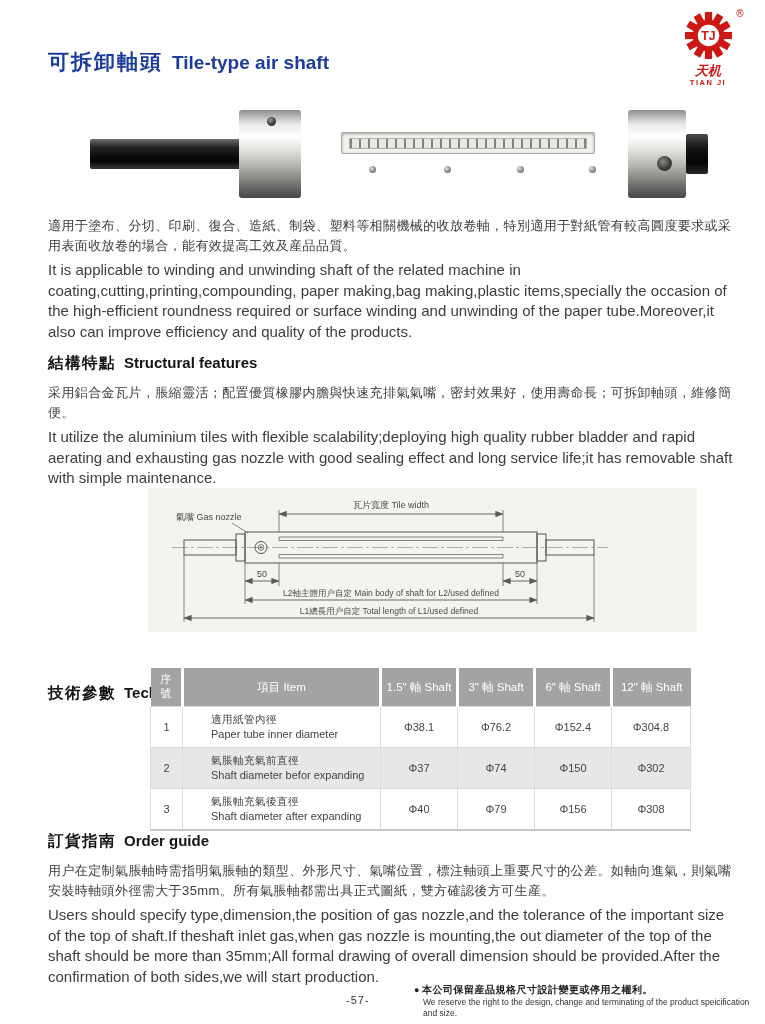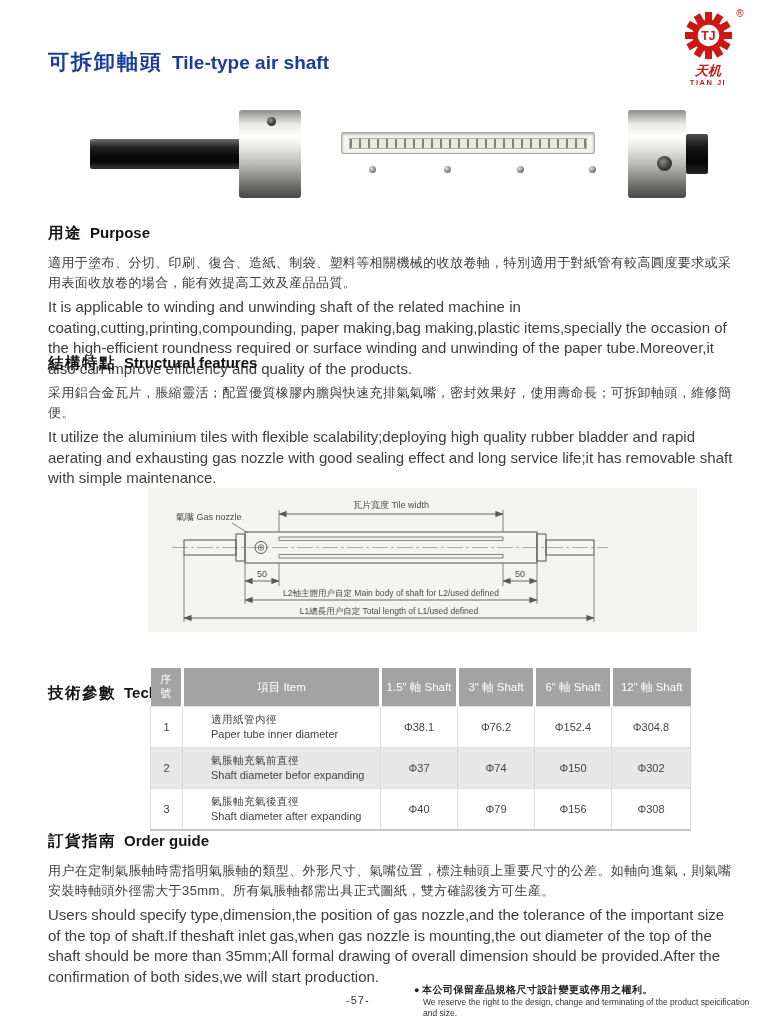--- a/index.html
+++ b/index.html
@@ -149,23 +149,20 @@
       <div class="screw" style="left:70px"></div>
       <div class="screw" style="left:145px"></div>
       <div class="screw" style="left:218px"></div>
       <div class="screw" style="left:290px"></div>
     </div>
     <div class="collar-right chrome"></div>
     <div class="stub"></div>
   </div>
 
   <div class="section" style="top:216px">
-    <h2 class="sec-head">
-      <span class="h-zh">用途</span><span class="h-en">Purpose</span>
-    </h2>
     <p class="body-zh">適用于塗布、分切、印刷、復合、造紙、制袋、塑料等相關機械的收放卷軸，特別適用于對紙管有較高圓度要求或采用表面收放卷的場合，能有效提高工效及産品品質。</p>
     <p class="body-en">It is applicable to winding and unwinding shaft of the related machine in coating,cutting,printing,compounding, paper making,bag making,plastic items,specially the occasion of the high-efficient roundness required or surface winding and unwinding of the paper tube.Moreover,it also can improve efficiency and quality of the products.</p>
   </div>
 
   <div class="section" style="top:346px">
     <h2 class="sec-head">
       <span class="h-zh">結構特點</span><span class="h-en">Structural features</span>
     </h2>
     <p class="body-zh">采用鋁合金瓦片，脹縮靈活；配置優質橡膠内膽與快速充排氣氣嘴，密封效果好，使用壽命長；可拆卸軸頭，維修簡便。</p>
     <p class="body-en">It utilize the aluminium tiles with flexible scalability;deploying high quality rubber bladder and rapid aerating and exhausting gas nozzle with good sealing effect and long service life;it has removable shaft with simple maintenance.</p>

